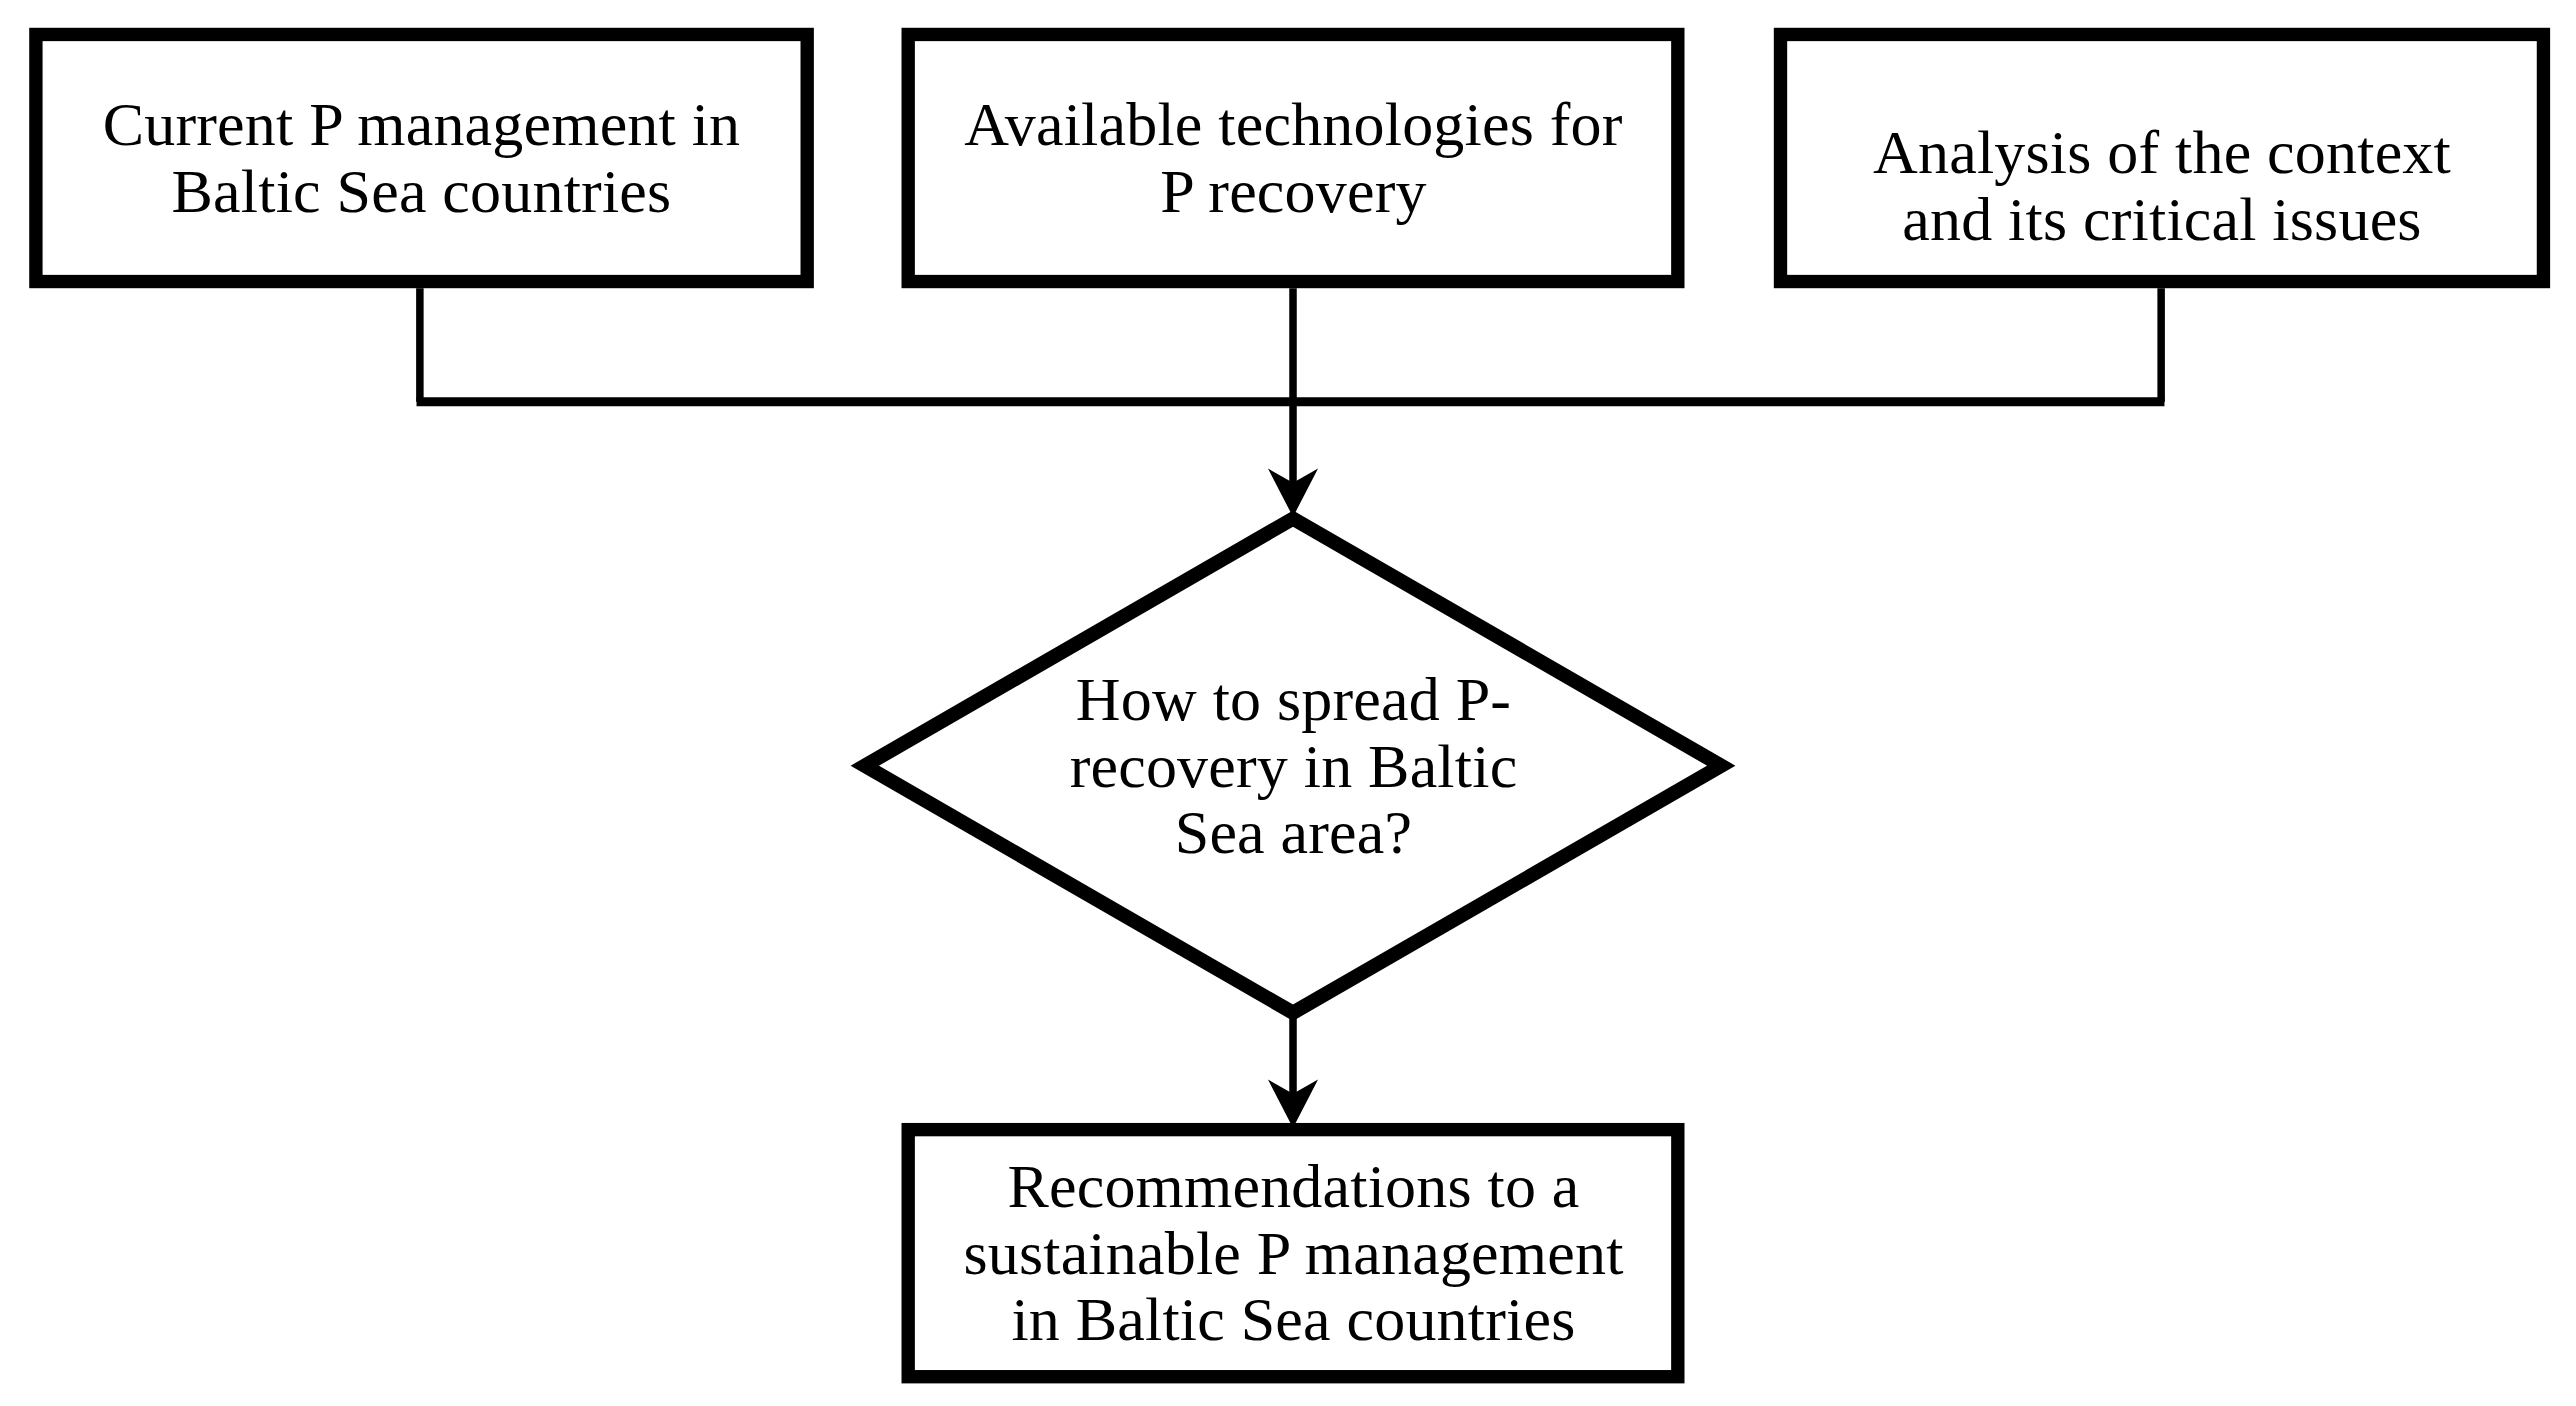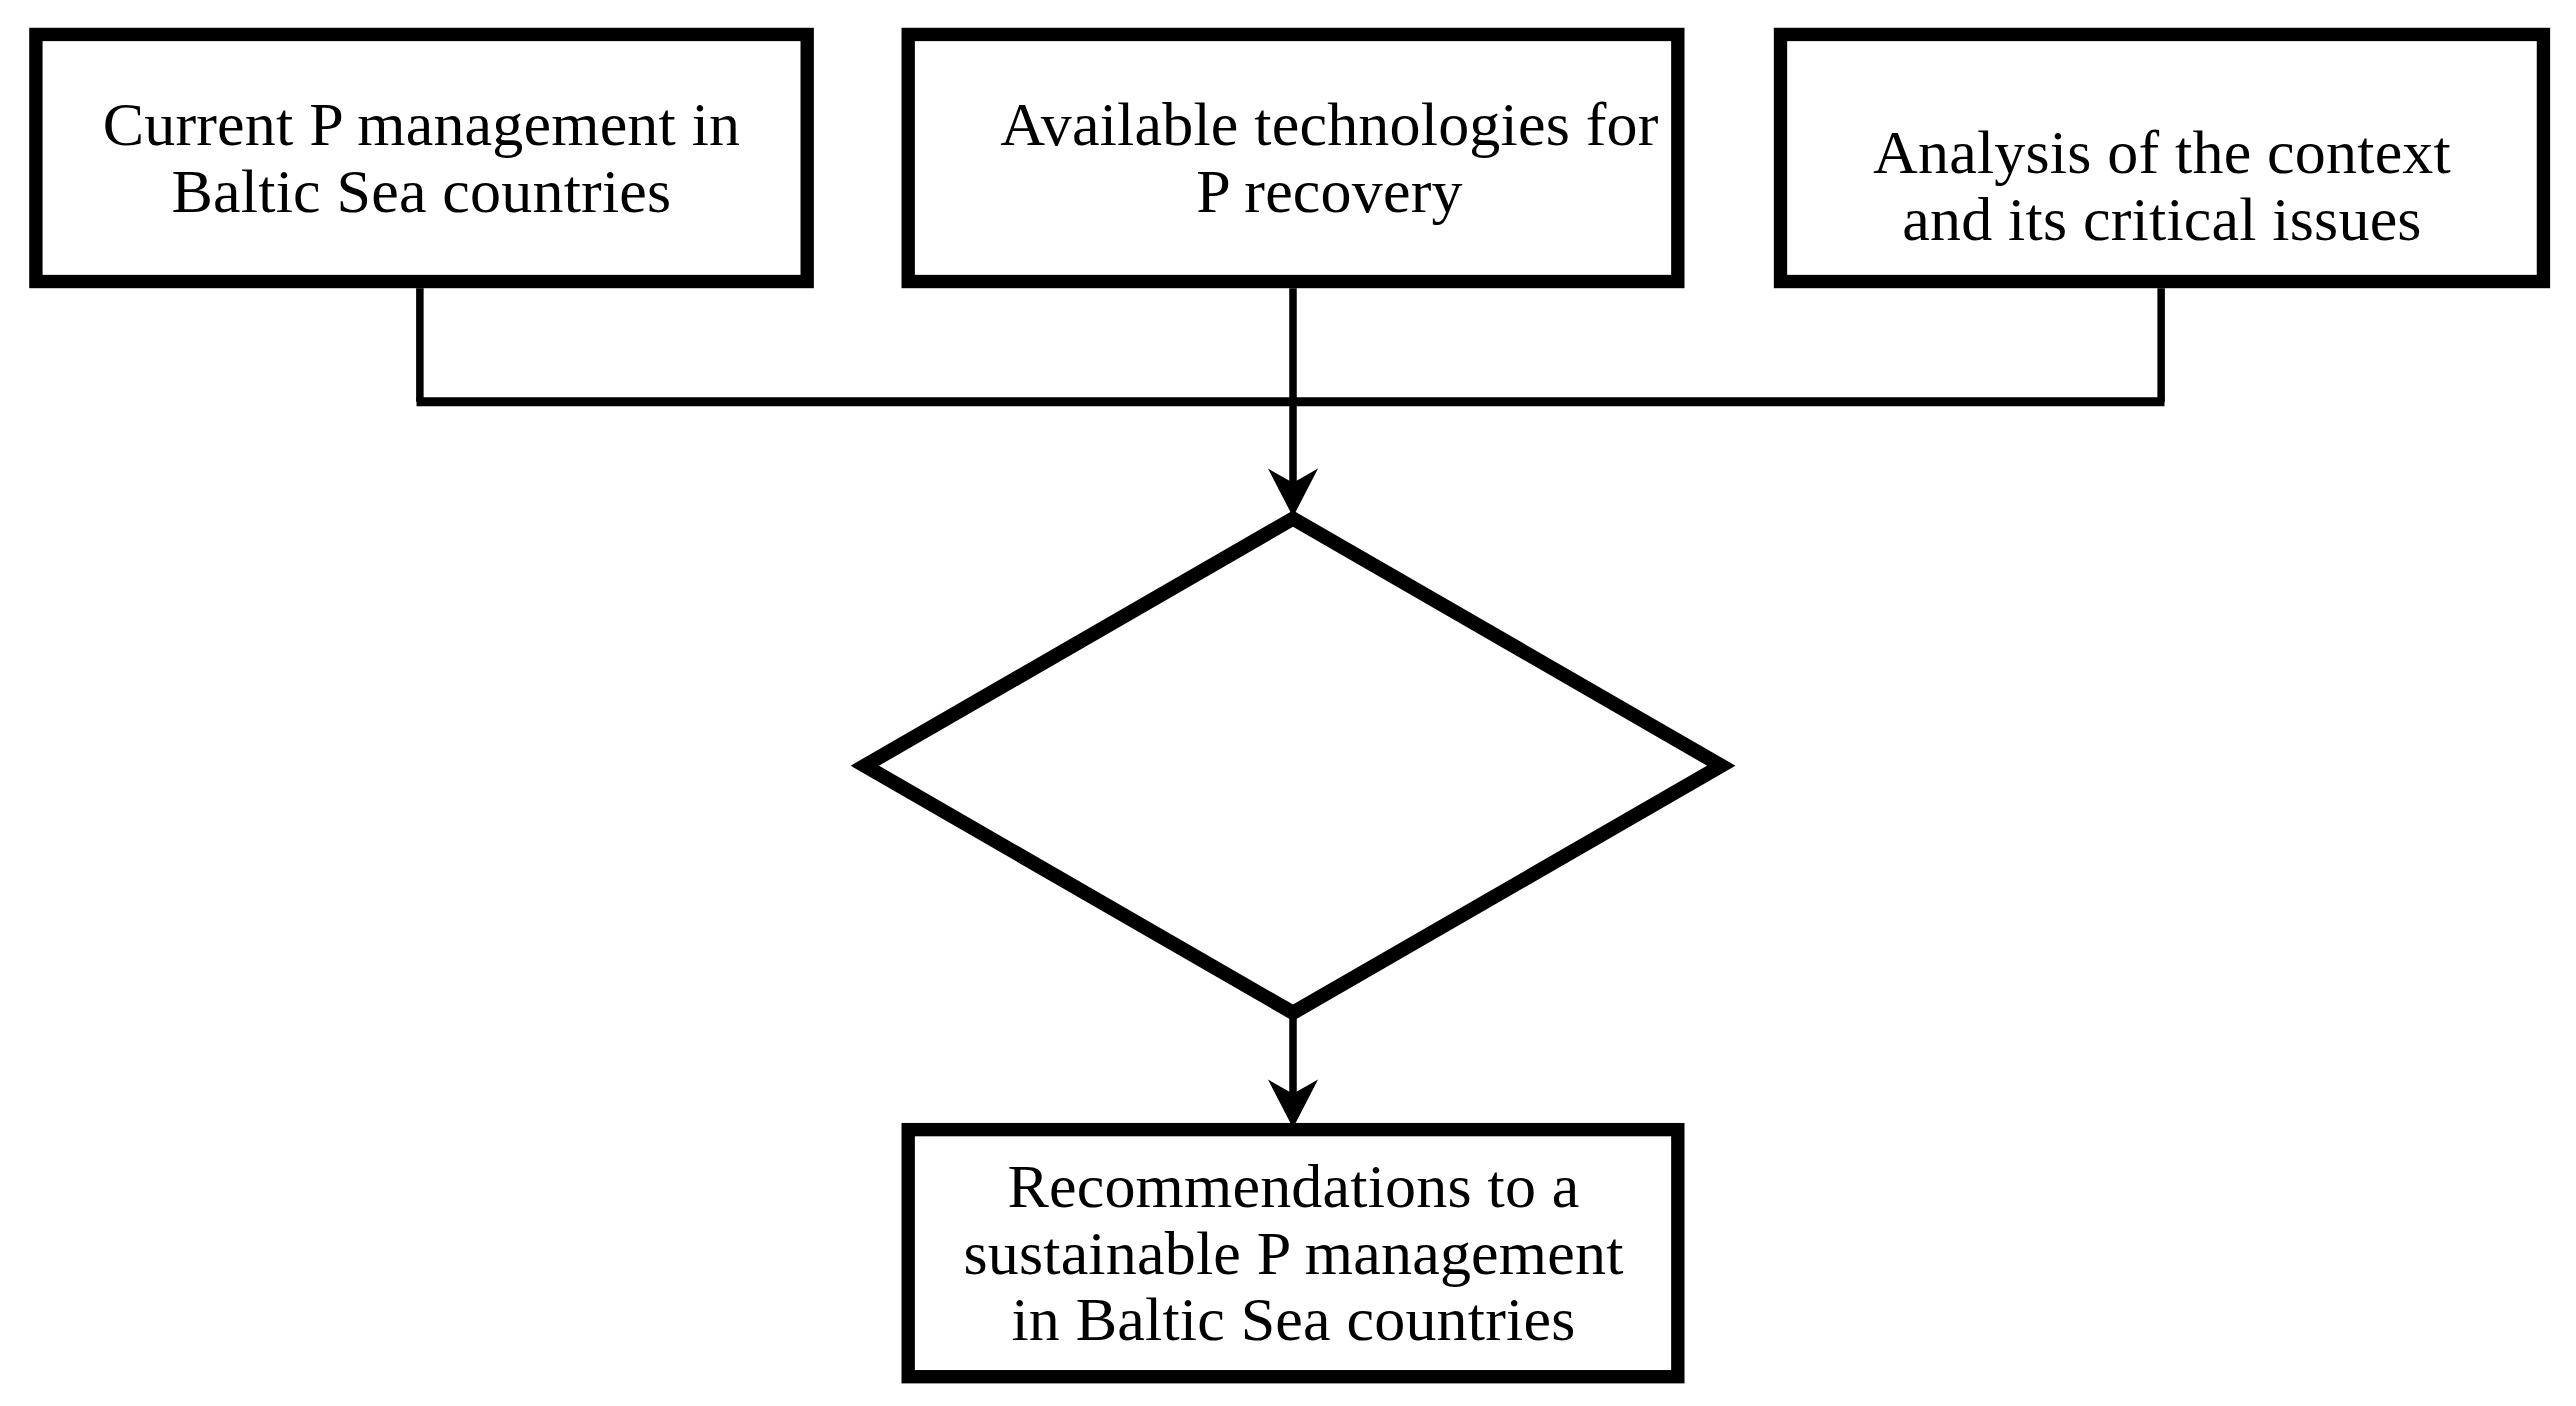--- a/index.html
+++ b/index.html
@@ -34,21 +34,21 @@
     color: #000000;
     font-family: "Liberation Serif", "DejaVu Serif", serif;
     font-size: 62px;
     line-height: 1.08;
     letter-spacing: 0.2px;
     white-space: pre-line;
     pointer-events: none;
     -webkit-font-smoothing: antialiased;
   }
   .box-text-1 { left: 29px;  top: 27.5px;   width: 785px; height: 260px; }
-  .box-text-2 { left: 902px; top: 27.5px;  width: 783px; height: 260px; margin-left: 36px; }
+  .box-text-2 { left: 902px; top: 27.5px;  width: 783px; height: 260px; }
   .box-text-3 { left: 1774px; top: 27.5px;  width: 776px; height: 316px; }
   .diamond-text { left: 968px; top: 622px; width: 651px; height: 288px; }
   .box-text-4 { left: 902px; top: 1123px; width: 783px; height: 260px; }
 </style>
 </head>
 <body>
 
 <div id="canvas">
 
   <svg id="flow-svg" viewBox="0 0 3086 1685" xmlns="http://www.w3.org/2000/svg">
@@ -78,19 +78,22 @@
 
   <div class="node-text box-text-1">Current P management in
 Baltic Sea countries</div>
 
   <div class="node-text box-text-2">Available technologies for
 P recovery</div>
 
   <div class="node-text box-text-3">Analysis of the context
 and its critical issues</div>
 
+  <div class="node-text diamond-text">How to spread P-
+recovery in Baltic
+Sea area?</div>
 
   <div class="node-text box-text-4">Recommendations to a
 sustainable P management
 in Baltic Sea countries</div>
 
 </div>
 
 
 </body></html>

